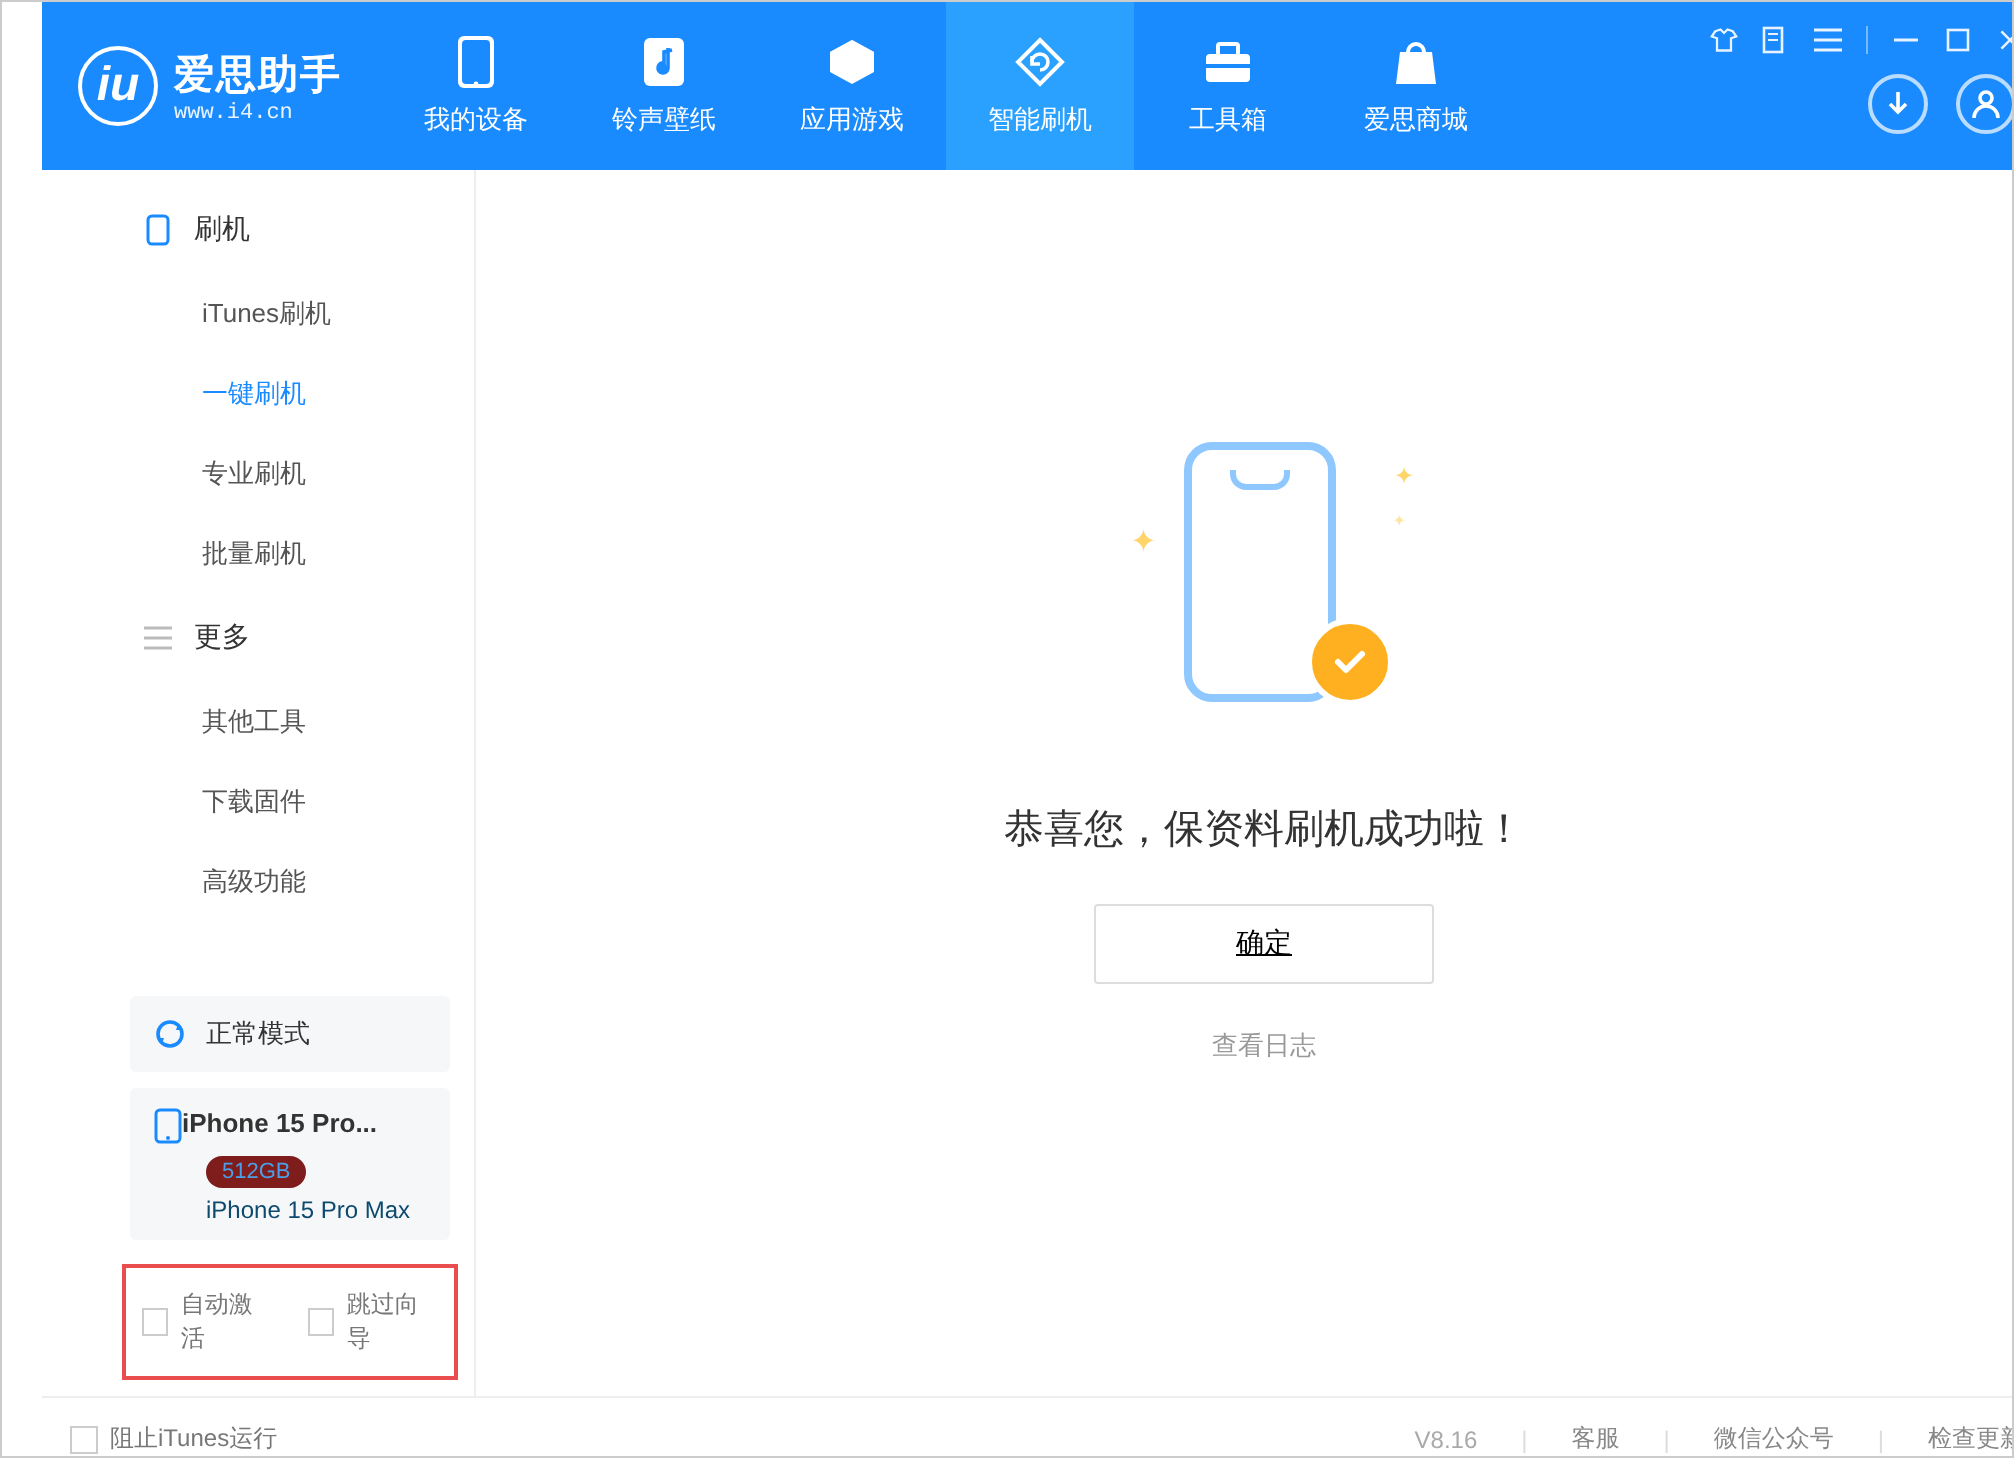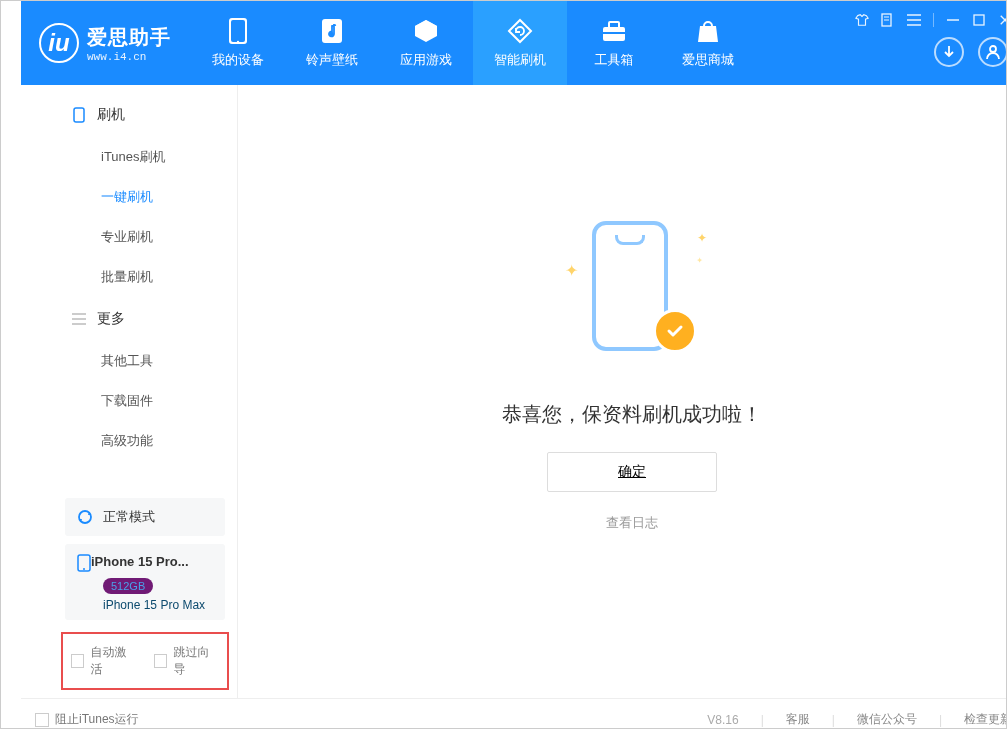--- a/index.html
+++ b/index.html
@@ -23,21 +23,21 @@
     .sidebar { width: 185px; border-right: 1px solid #eee; display: flex; flex-direction: column; padding-top: 8px; }
     .side-group { padding: 13px 18px; display: flex; align-items: center; gap: 10px; font-size: 14px; color: #333; }
     .group-icon { width: 16px; height: 16px; display: flex; align-items: center; justify-content: center; color: #1a8bff; }
     .side-item { padding: 11px 18px 11px 48px; font-size: 13px; color: #555; cursor: pointer; }
     .side-item.active { color: #1a8bff; }
     .sidebar-spacer { flex: 1; }
     .side-status { margin: 8px 12px; padding: 10px 12px; background: #f6f7f8; border-radius: 3px; display: flex; align-items: center; gap: 10px; font-size: 13px; color: #333; }
     .side-device { margin: 0 12px 12px 12px; padding: 10px 12px 8px 12px; background: #f6f7f8; border-radius: 3px; }
     .device-row { display: flex; align-items: flex-start; }
     .device-name { font-size: 13px; font-weight: 700; color: #333; }
-    .device-badge { display: inline-block; margin-top: 6px; margin-left: 26px; background: #701a75; color: #4aa0e8; font-size: 11px; padding: 2px 8px; border-radius: 10px; }
+    .device-badge { display: inline-block; margin-top: 6px; margin-left: 26px; background: #7f1d1d; color: #4aa0e8; font-size: 11px; padding: 2px 8px; border-radius: 10px; }
     .device-model { margin-top: 4px; margin-left: 26px; font-size: 12px; color: #0c4a6e; }
     .highlight-box { margin: 0 8px 8px 8px; border: 2px solid #e94d4d; padding: 10px 8px; display: flex; gap: 18px; align-items: center; }
     .checkbox { display: flex; align-items: center; gap: 6px; font-size: 12px; color: #777; cursor: pointer; }
     .checkbox-box { width: 14px; height: 14px; border: 1px solid #ccc; background: #fff; }
     .main { flex: 1; position: relative; display: flex; flex-direction: column; align-items: center; justify-content: center; }
     .success-illust { width: 150px; height: 160px; position: relative; margin-top: -40px; }
     .phone-frame { position: absolute; left: 35px; top: 10px; width: 76px; height: 130px; border: 4px solid #8fc8ff; border-radius: 14px; background: #fff; }
     .phone-notch { position: absolute; left: 50%; top: 10px; transform: translateX(-50%); width: 30px; height: 10px; border: 3px solid #8fc8ff; border-top: none; border-radius: 0 0 8px 8px; }
     .badge-check { position: absolute; right: 10px; bottom: 18px; width: 44px; height: 44px; background: #ffb020; border-radius: 50%; display: flex; align-items: center; justify-content: center; color: #fff; font-size: 24px; border: 3px solid #fff; }
     .sparkle { position: absolute; color: #ffd46a; }

